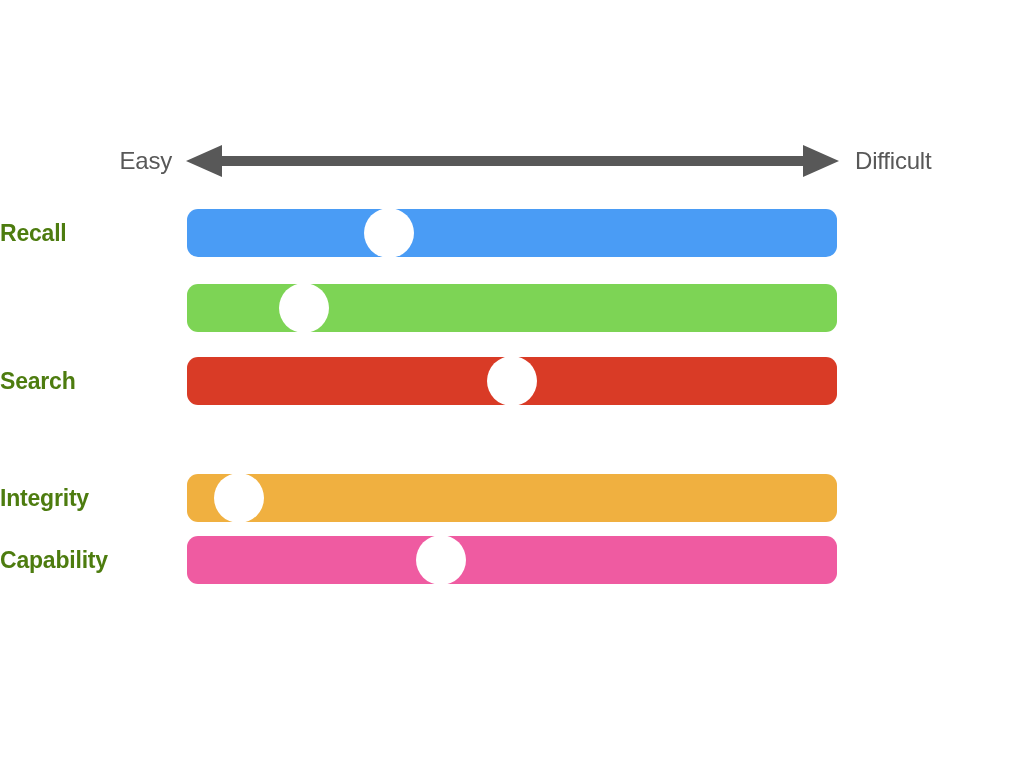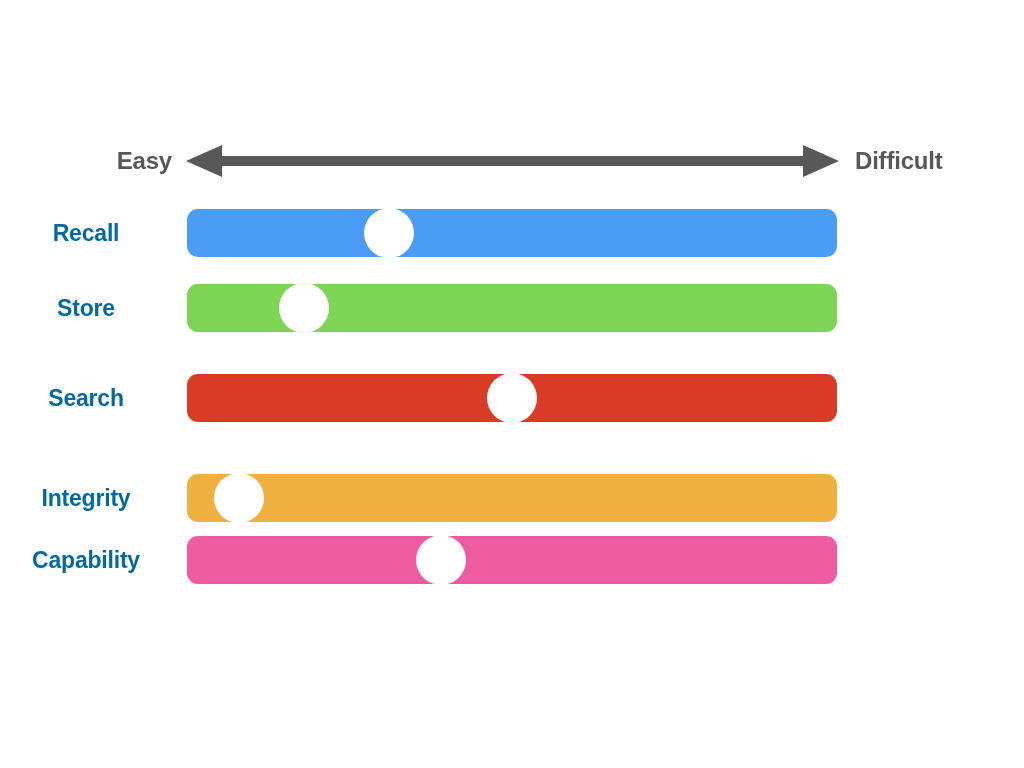--- a/index.html
+++ b/index.html
@@ -30,21 +30,21 @@
     top: 138px;
     width: 1024px;
     height: 46px;
   }
   .axis-label {
     position: absolute;
     top: 0;
     height: 46px;
     line-height: 46px;
     font-size: 24px;
-    font-weight: bold;
+    font-weight: normal;
     color: #585858;
     letter-spacing: -0.2px;
     white-space: nowrap;
   }
   .axis-label.easy {
     left: 0;
     width: 172px;
     text-align: right;
   }
   .axis-label.difficult {
@@ -66,24 +66,24 @@
     width: 1024px;
     height: 48px;
   }
   .row-label {
     position: absolute;
     left: 0;
     top: 0;
     width: 172px;
     height: 48px;
     line-height: 48px;
-    text-align: center;
+    text-align: left;
     font-size: 23px;
     font-weight: bold;
-    color: #0369a1;
+    color: #4d7c0f;
     letter-spacing: -0.2px;
     white-space: nowrap;
   }
   .track {
     position: absolute;
     left: 187px;
     top: 0;
     width: 650px;
     height: 48px;
     border-radius: 11px;
@@ -116,26 +116,25 @@
   </div>
 
   <div id="rows-host">
       <div class="row" style="top: 209px;">
         <div class="row-label">Recall</div>
         <div class="track" style="background: rgb(74, 156, 245);">
           <div class="knob" style="left: 201.5px; background: rgb(255, 255, 255);"></div>
         </div>
       </div>
       <div class="row" style="top: 284px;">
-        <div class="row-label">Store</div>
         <div class="track" style="background: rgb(125, 212, 85);">
           <div class="knob" style="left: 117px; background: rgb(255, 255, 255);"></div>
         </div>
       </div>
-      <div class="row" style="top: 374px; border-radius: 9px;">
+      <div class="row" style="top: 357px; border-radius: 9px;">
         <div class="row-label">Search</div>
         <div class="track" style="background: rgb(217, 59, 38);">
           <div class="knob" style="left: 325px; background: rgb(255, 255, 255);"></div>
         </div>
       </div>
       <div class="row" style="top: 434px; margin-top: 40px;">
         <div class="row-label">Integrity</div>
         <div class="track" style="background: rgb(240, 176, 64);">
           <div class="knob" style="left: 52px; background: rgb(255, 255, 255);"></div>
         </div>

